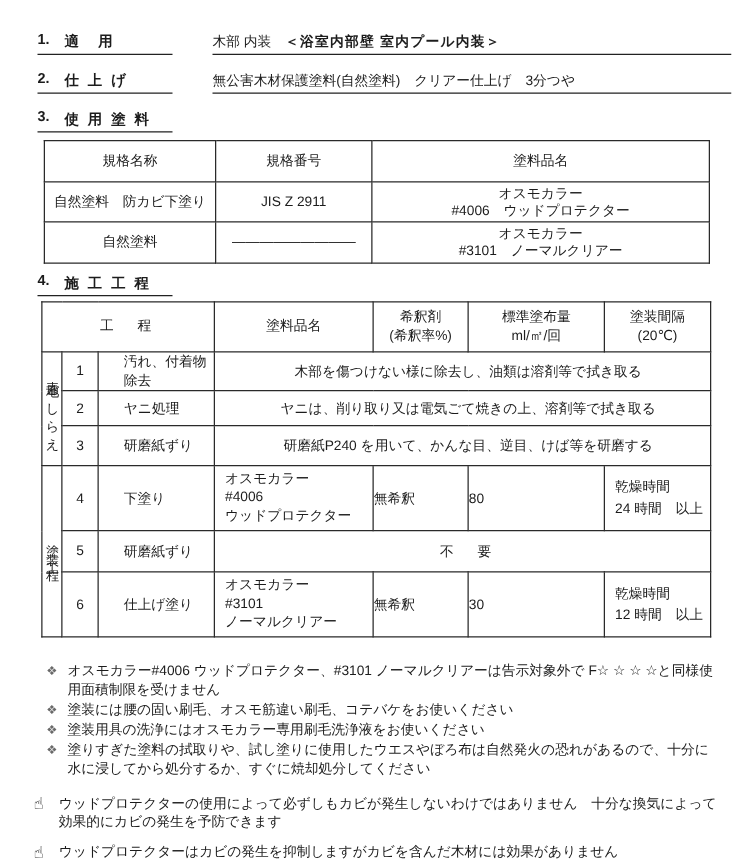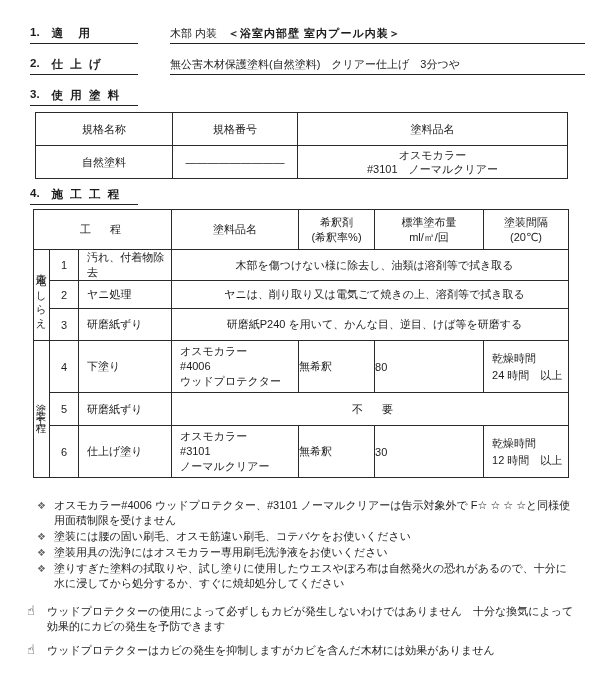--- a/index.html
+++ b/index.html
@@ -32,21 +32,21 @@
   .paint-table th, .paint-table td { text-align:center; line-height:14px; }
 
   .process-table { width:535px; margin:4px 0 0 3px; }
   .process-table th { text-align:center; line-height:15px; }
   .vlabel {
     writing-mode:vertical-rl; text-orientation:upright;
     text-align:center; letter-spacing:2px; padding:0; font-size:10.5px;
   }
   .vlabel.spread { letter-spacing:7px; }
   .num-cell  { text-align:center; }
-  .name-cell { text-align:left; padding-left:8px; }
+  .name-cell { text-align:left; padding-left:20px; }
   .desc-cell { text-align:center; padding-left:9px; }
   .desc-cell.centered { text-align:center; letter-spacing:4px;margin-top:36px; }
   .prod-cell { text-align:left; padding:3px 4px 3px 8px; line-height:15px; }
   .center-cell { }
   .interval-cell { text-align:left; padding-left:8px; line-height:17px;margin-top:40px; }
 
   
   .notes { margin-top:20px; padding-right:8px; }
   .note { display:flex; line-height:15px; margin-bottom:1px; }
   .note .bullet { flex:0 0 24px; padding-left:7px; color:#6a6a6a; font-size:10px; }
@@ -91,20 +91,28 @@
     <colgroup>
         <col style="width:137px">
         <col style="width:125px">
         <col style="width:270px">
       </colgroup>
     <tbody>
         <tr style="height:33px">
       <th>規格名称</th>
       <th>規格番号</th>
       <th>塗料品名</th>
+    </tr>
+    <tr style="height:32px">
+      <td>自然塗料　防カビ下塗り</td>
+      <td>JIS Z 2911</td>
+      <td>
+        <div>オスモカラー</div>
+        <div>#4006　ウッドプロテクター</div>
+      </td>
     </tr>
     <tr style="height:33px">
       <td>自然塗料</td>
       <td>―――――――――</td>
       <td>
         <div>オスモカラー</div>
         <div>#3101　ノーマルクリアー</div>
       </td>
     </tr>
   </tbody>

